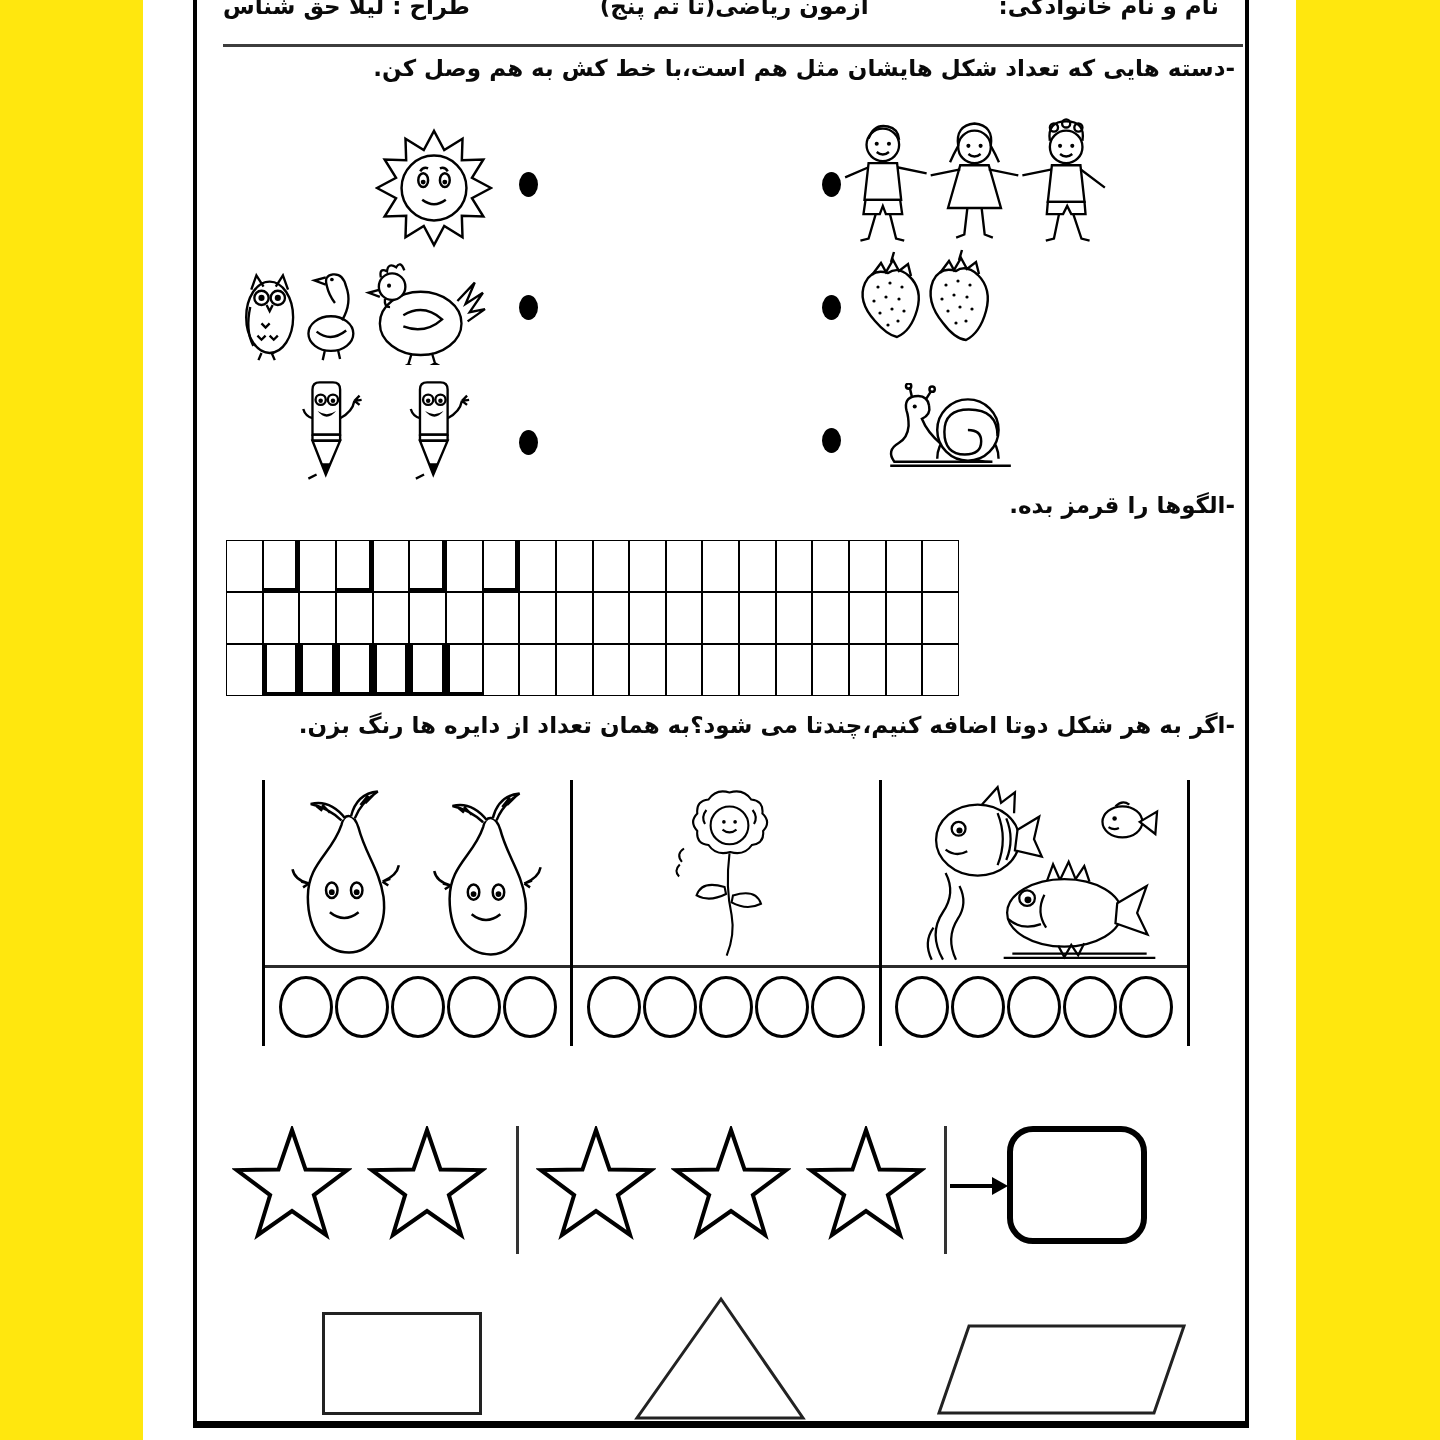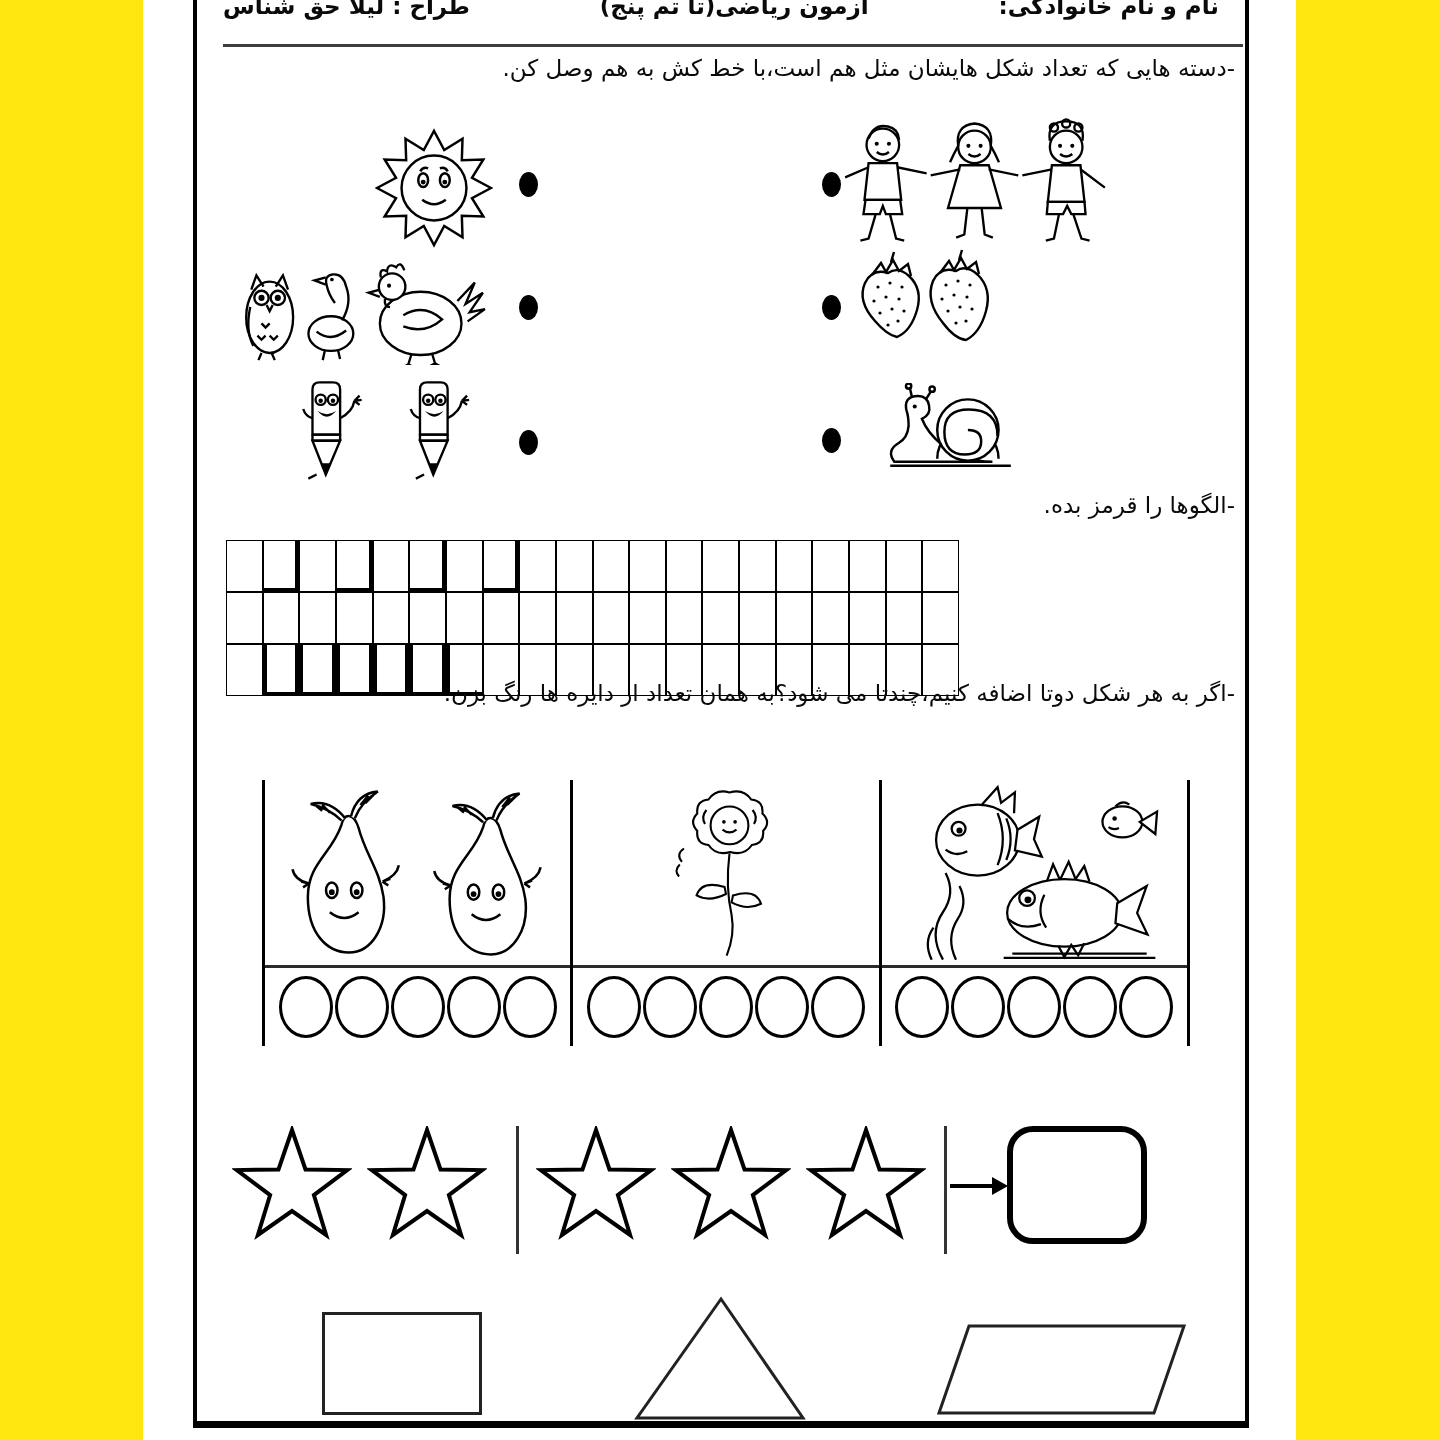--- a/index.html
+++ b/index.html
@@ -4,21 +4,21 @@
 <style>
   *{margin:0;padding:0;box-sizing:border-box}
   html,body{width:1440px;height:1440px}
   body{position:relative;background:#ffe70e;font-family:"DejaVu Sans",sans-serif;overflow:hidden}
   .white-strip{position:absolute;left:143px;top:0;width:1153px;height:1440px;background:#fff}
   .page{position:absolute;left:193px;top:0;width:1056px;height:1428px;background:#fff;
         border-left:4px solid #000;border-right:4px solid #000;border-bottom:7px solid #000}
   .header{position:absolute;top:-7px;left:0;right:0;display:flex;direction:rtl;justify-content:space-between;
           padding:0 26px;font-weight:700;font-size:23px;color:#0a0a0a}
   .hdr-divider{position:absolute;left:26px;top:44px;width:1020px;height:3px;background:#3d3d3d}
-  .qtext{position:absolute;direction:rtl;text-align:left;font-weight:400;font-size:23px;color:#0a0a0a;white-space:nowrap;right:10px}
+  .qtext{position:absolute;direction:rtl;text-align:left;font-weight:700;font-size:23px;color:#0a0a0a;white-space:nowrap;right:10px}
   .dot{position:absolute;width:19px;height:25px;background:#000;border-radius:50%}
   svg{display:block}
   .line-art{position:absolute}
   
   .pattern-grid{position:absolute;left:29px;top:540px;width:733px;height:156px;
                 display:grid;grid-template-columns:repeat(20,1fr);grid-template-rows:repeat(3,1fr)}
   .pattern-grid .cell{border:1px solid #000}
   
   .panels{position:absolute;left:65px;top:780px;width:928px;height:266px;display:flex;
           border-left:3px solid #000;border-right:3px solid #000}
@@ -286,21 +286,21 @@
       <div class="cell"></div>
       <div class="cell"></div>
       <div class="cell"></div>
       <div class="cell"></div>
       <div class="cell"></div>
       <div class="cell"></div>
       <div class="cell"></div>
       <div class="cell"></div>
     </div>
 
-  <div class="qtext" style="top:680px">-اگر به هر شکل دوتا اضافه کنیم،چندتا می شود؟به همان تعداد از دایره ها رنگ بزن.</div>
+  <div class="qtext" style="top:712px">-اگر به هر شکل دوتا اضافه کنیم،چندتا می شود؟به همان تعداد از دایره ها رنگ بزن.</div>
 
   <div class="panels">
     <div class="panel">
       <div class="pic">
         <svg width="290" height="182" viewBox="0 0 300 190" fill="none" stroke="#000" stroke-width="2.6">
           <g>
             <path d="M70,45 C60,75 35,85 35,120 C35,158 55,178 78,178 C101,178 118,152 114,120 C110,92 95,75 88,48 C83,32 73,32 70,45 Z" fill="#fff"></path>
             <path d="M74,38 Q58,18 38,23 Q56,27 70,40 M50,24 l8,8 M44,25 l6,5" fill="#fff"></path>
             <path d="M80,36 Q86,12 108,10 Q90,22 84,38 M98,14 l-8,10 M104,13 l-9,9" fill="#fff"></path>
             <ellipse cx="60" cy="113" rx="6" ry="8" fill="#fff"></ellipse>

